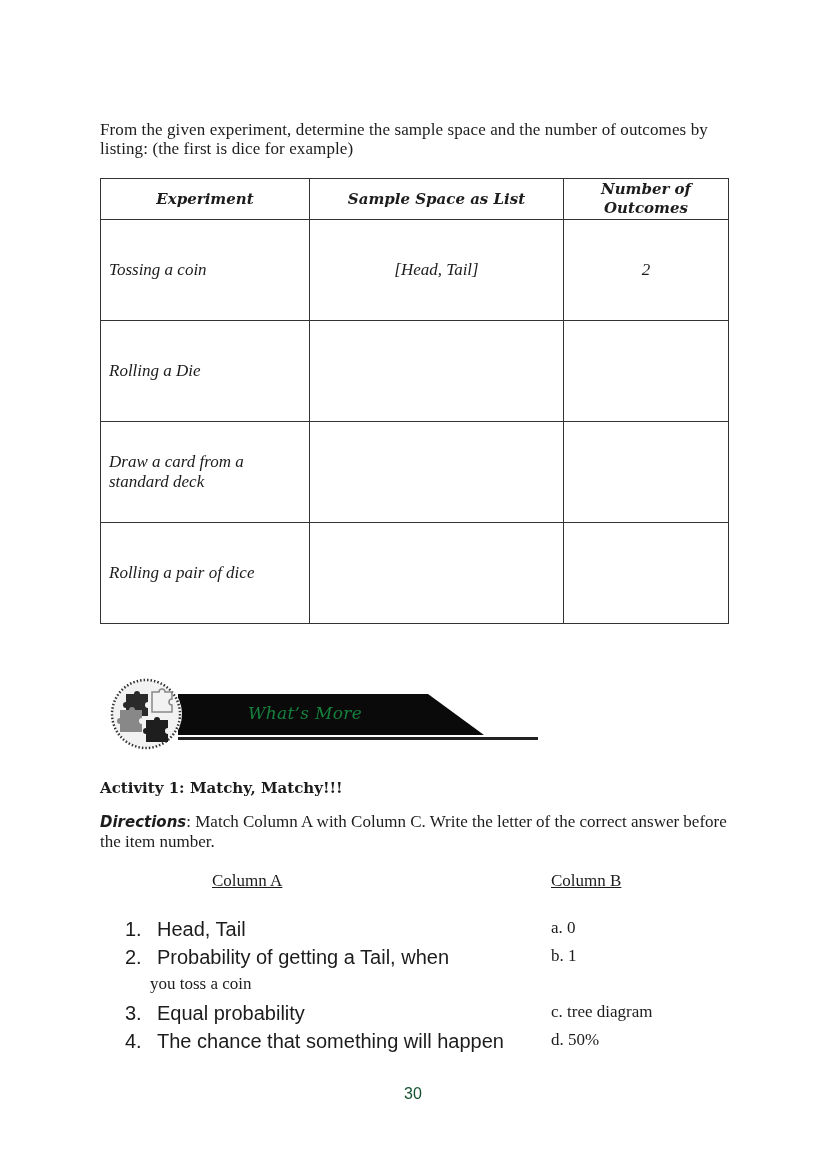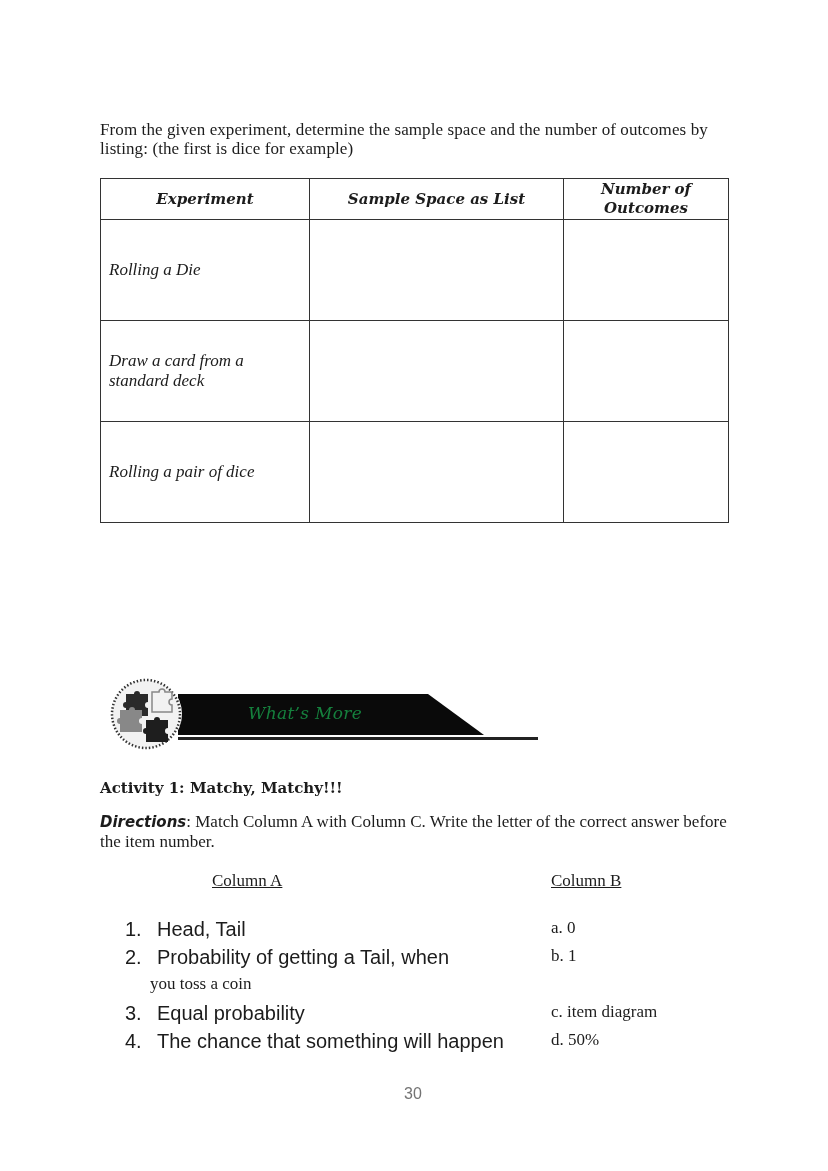--- a/index.html
+++ b/index.html
@@ -72,37 +72,42 @@
     .col-a-header { left: 212px; }
     .col-b-header { left: 551px; }
 
     .colA-item { position: absolute; left: 125px; font-family: Liberation Sans, sans-serif; font-size: 20px; }
     .colA-item .num { display: inline-block; width: 32px; }
     .colA-cont { position: absolute; left: 150px; font-family: "Liberation Serif", serif; font-size: 17px; }
     .colB-item { position: absolute; left: 551px; font-family: "Liberation Serif", serif; font-size: 17px; }
 
     .page-number {
       position: absolute; left: 404px; top: 1085px;
-      font-family: "Liberation Sans", sans-serif; font-size: 16px; color: #737373;
+      font-family: "Liberation Sans", sans-serif; font-size: 16px; color: #14532d;
     }
   </style>
 </head>
 <body>
 
 <div class="intro">From the given experiment, determine the sample space and the number of outcomes by listing: (the first is dice for example)</div>
 
 <table class="exp">
   <thead>
     <tr>
       <th>Experiment</th>
       <th>Sample Space as List</th>
       <th style="padding:0 18px;"><span>Number of Outcomes</span></th>
     </tr>
   </thead>
   <tbody>
+    <tr>
+      <td class="col-exp">Tossing a coin</td>
+      <td class="col-ss">[Head, Tail]</td>
+      <td class="col-num">2</td>
+    </tr>
     <tr>
       <td class="col-exp">Rolling a Die</td>
       <td class="col-ss"></td>
       <td class="col-num"></td>
     </tr>
     <tr>
       <td class="col-exp" style="padding-right:30px;">Draw a card from a standard deck</td>
       <td class="col-ss"></td>
       <td class="col-num"></td>
     </tr>
@@ -145,16 +150,16 @@
 <div class="col-header col-b-header">Column B</div>
 
 <div class="colA-item" style="top:918px;"><span class="num">1.</span><span>Head, Tail</span></div>
 <div class="colA-item" style="top:946px;"><span class="num">2.</span><span>Probability of getting a Tail, when</span></div>
 <div class="colA-cont" style="top:974px;">you toss a coin</div>
 <div class="colA-item" style="top:1002px;"><span class="num">3.</span><span>Equal probability</span></div>
 <div class="colA-item" style="top:1030px;"><span class="num">4.</span><span>The chance that something will happen</span></div>
 
 <div class="colB-item" style="top:918px;">a. 0</div>
 <div class="colB-item" style="top:946px;">b. 1</div>
-<div class="colB-item" style="top:1002px;">c. item diagram</div>
+<div class="colB-item" style="top:1002px;">c. tree diagram</div>
 <div class="colB-item" style="top:1030px;">d. 50%</div>
 
 <div class="page-number">30</div>
 
 </body></html>

